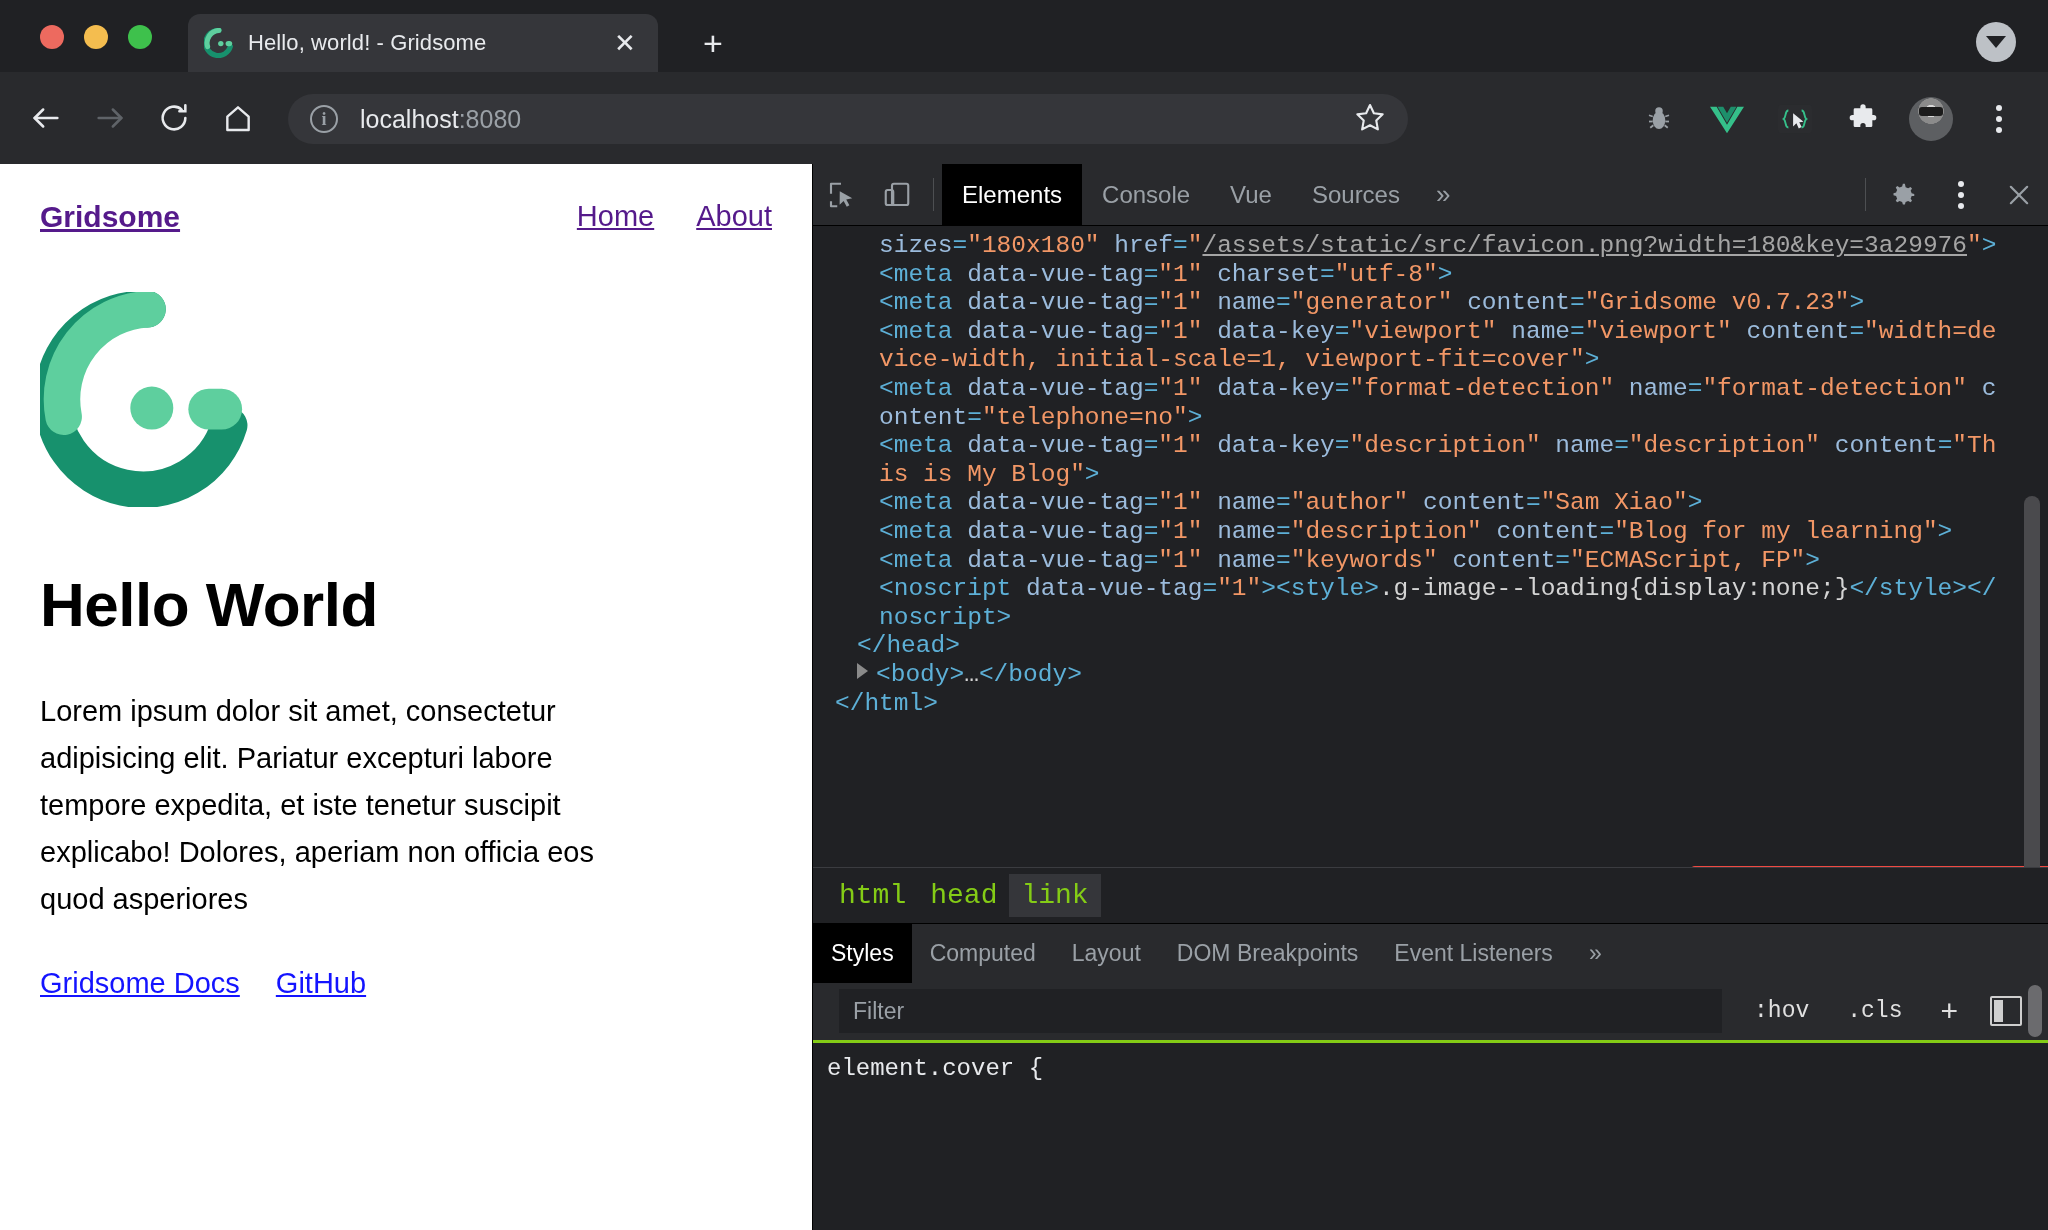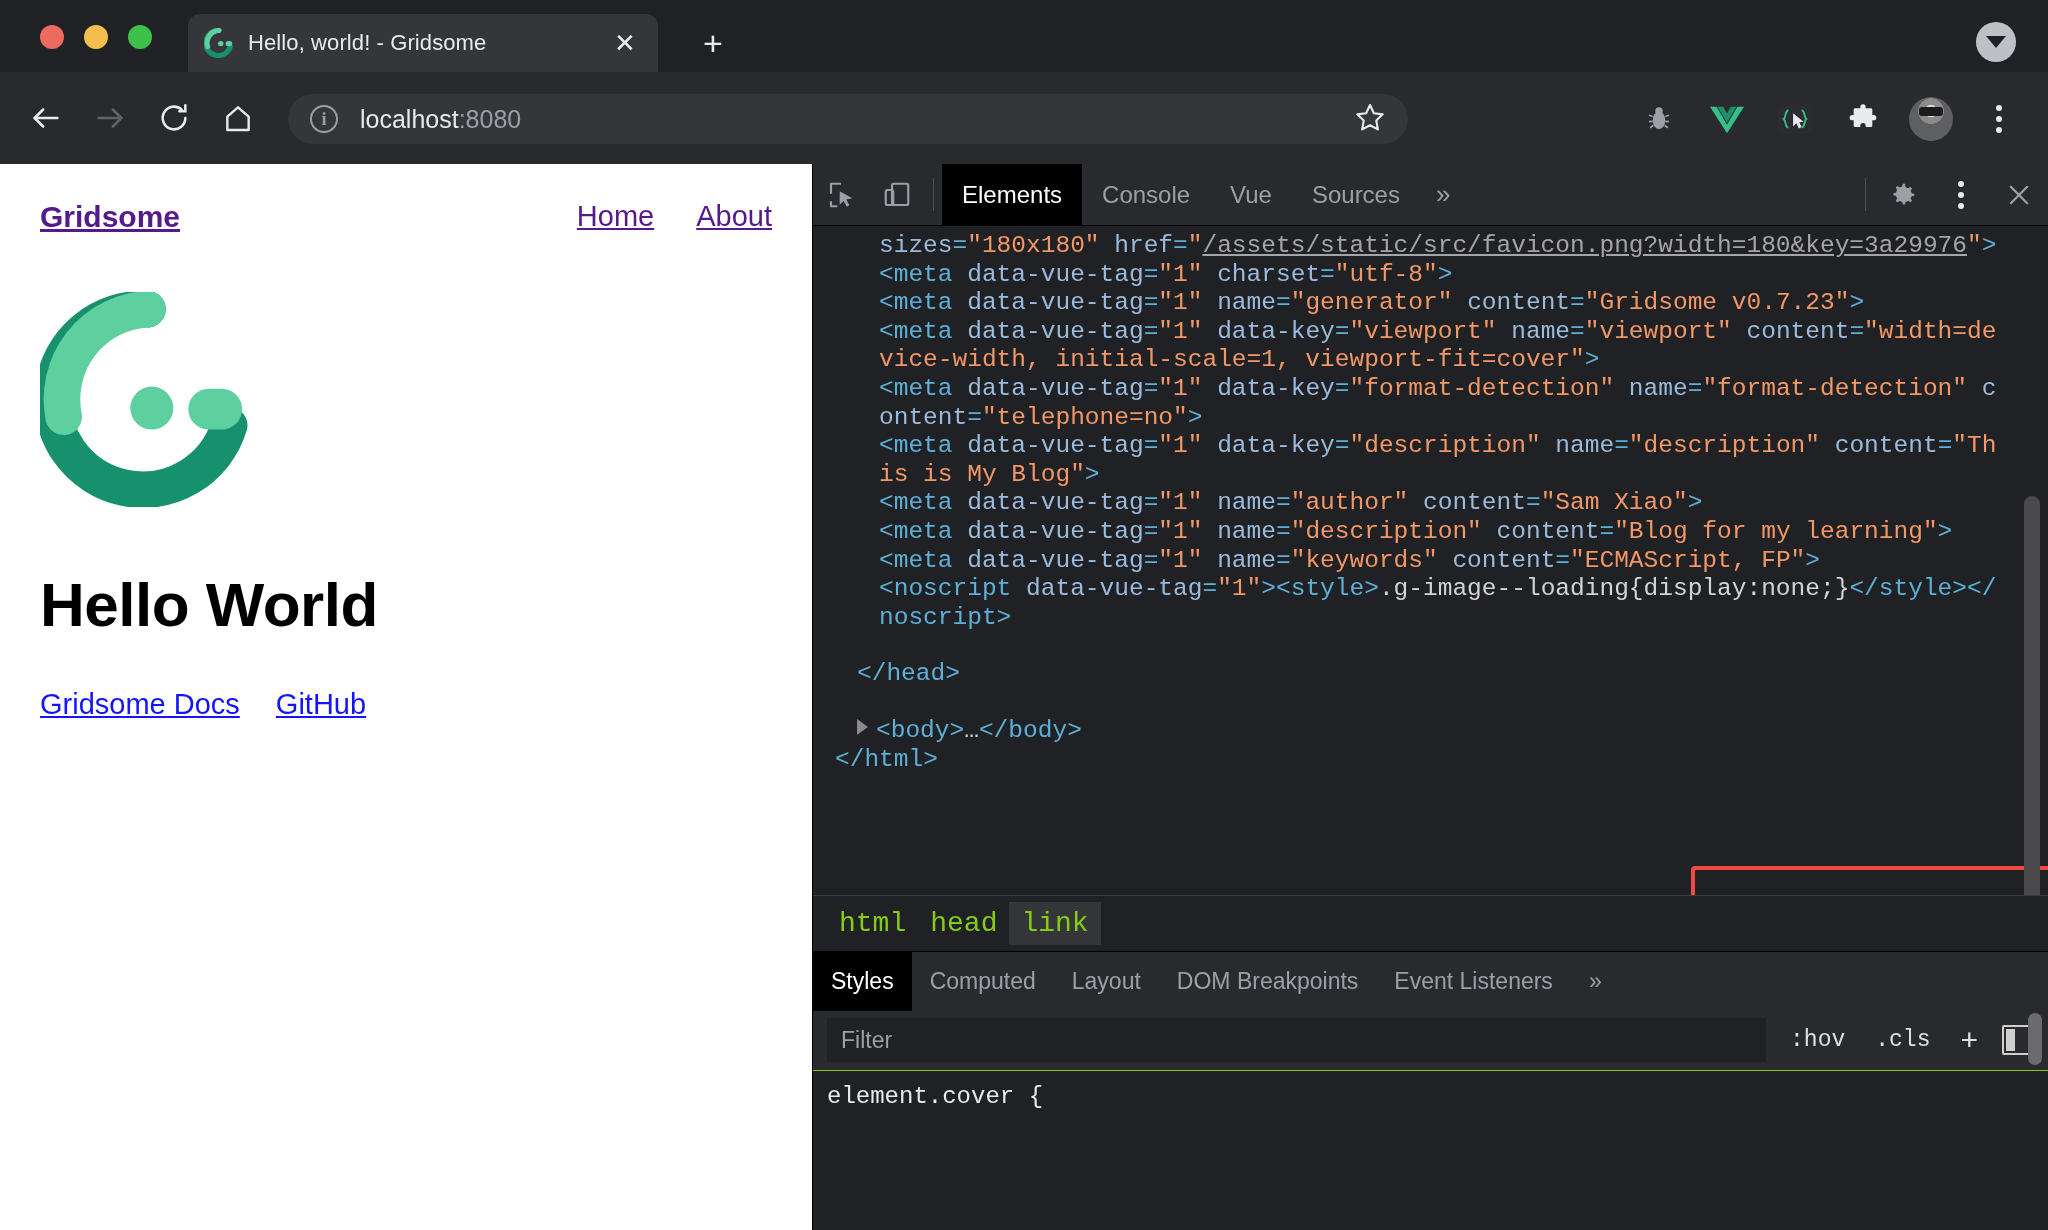--- a/index.html
+++ b/index.html
@@ -155,21 +155,21 @@
     flex: 1 1 auto; position: relative; overflow: hidden;
     background: #202124; padding: 6px 0 0 0;
   }
   .dom-code {
     font-family: "Liberation Mono", monospace;
     font-size: 24.5px; line-height: 28.6px;
     color: #a5a5a5; padding: 0 50px 0 22px;
     white-space: pre-wrap; word-break: break-all;
   }
   .dom-line { padding-left: 0; }
-  .ind1 { padding-left: 22px; margin-top: 28px; }
+  .ind1 { padding-left: 22px; }
   .ind2 { padding-left: 44px; }
   .tagname { color: #5db0d7; }
   .attrname { color: #9bbbdc; }
   .attrval { color: #f29766; }
   .punct { color: #5db0d7; }
   .plain { color: #d4d4d4; }
   .linkval { color: #a5a5a5; text-decoration: underline; }
   .arrow {
     display: inline-block; width: 0; height: 0; margin-right: 8px;
     border-top: 8px solid transparent; border-bottom: 8px solid transparent;
@@ -201,21 +201,21 @@
     background: #292a2d; border-top: 1px solid #000;
   }
   .stab {
     display: flex; align-items: center; padding: 4px 18px; color: #9aa0a6; font-size: 23px;
     white-space: nowrap;
   }
   .stab.active { background: #000; color: #fff; }
 
   .filter-row {
     flex: 0 0 60px; height: 60px; display: flex; align-items: center;
-    background: #292a2d; padding: 0 14px; gap: 18px; border-bottom: 1px solid #84cc16;
+    background: #292a2d; padding: 0 26px; gap: 26px; border-bottom: 3px solid #84cc16;
   }
   .filter-input {
     flex: 1 1 auto; height: 44px; background: #202124; border: none;
     color: #9aa0a6; font-size: 23px; padding: 0 14px;
     font-family: "Liberation Sans", sans-serif;
   }
   .filter-input::placeholder { color: #9aa0a6; }
   .fbtn { color: #e0e0e0; font-size: 23px; font-family: "Liberation Mono", monospace; padding: 0 6px; }
   .plusbtn { color: #e0e0e0; font-size: 30px; padding: 0 6px; }
   .dockbtn {
@@ -364,20 +364,21 @@
       <div class="logo-wrap">
         <svg width="215" height="215" viewBox="0 0 100 100">
           <path d="M50 8 A42 42 0 1 0 88 62" fill="none" stroke="#17916d" stroke-width="17" stroke-linecap="round"></path>
           <path d="M50 8 A42 42 0 0 0 11 58" fill="none" stroke="#5ecf9e" stroke-width="17" stroke-linecap="round"></path>
           <circle cx="52" cy="54" r="10" fill="#5ecf9e"></circle>
           <rect x="69" y="45" width="25" height="19" rx="9.5" fill="#5ecf9e"></rect>
         </svg>
       </div>
 
       <h1 class="page-h1">Hello World</h1>
+      <p class="page-p">Lorem ipsum dolor sit amet, consectetur adipisicing elit. Pariatur excepturi labore tempore expedita, et iste tenetur suscipit explicabo! Dolores, aperiam non officia eos quod asperiores</p>
       <div class="page-links">
         <a>Gridsome Docs</a>
         <a>GitHub</a>
       </div>
     </div>
   </div>
 
   <div class="devtools">
 
     <div class="dt-toolbar">

